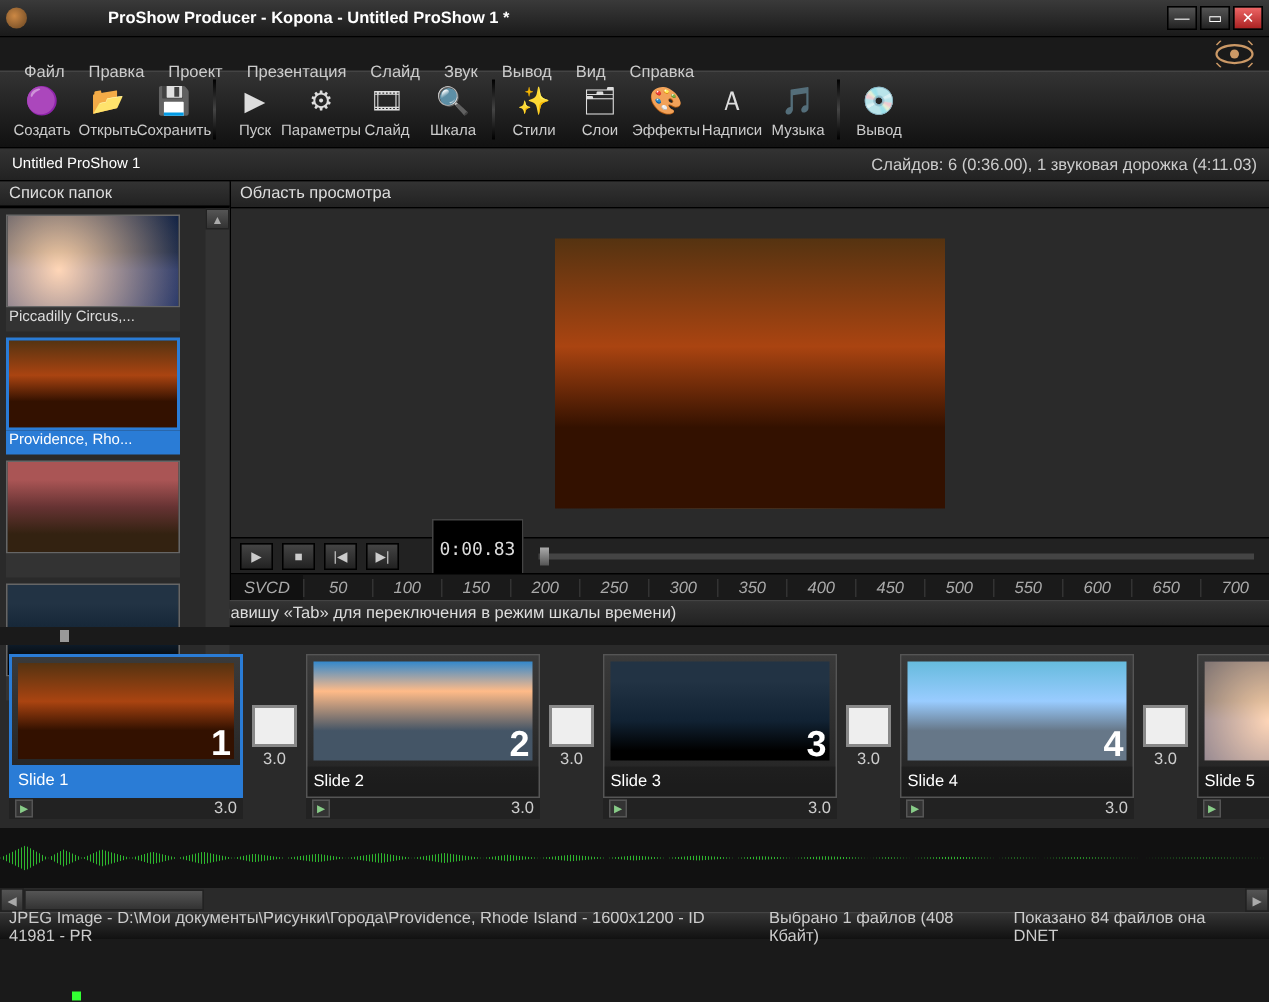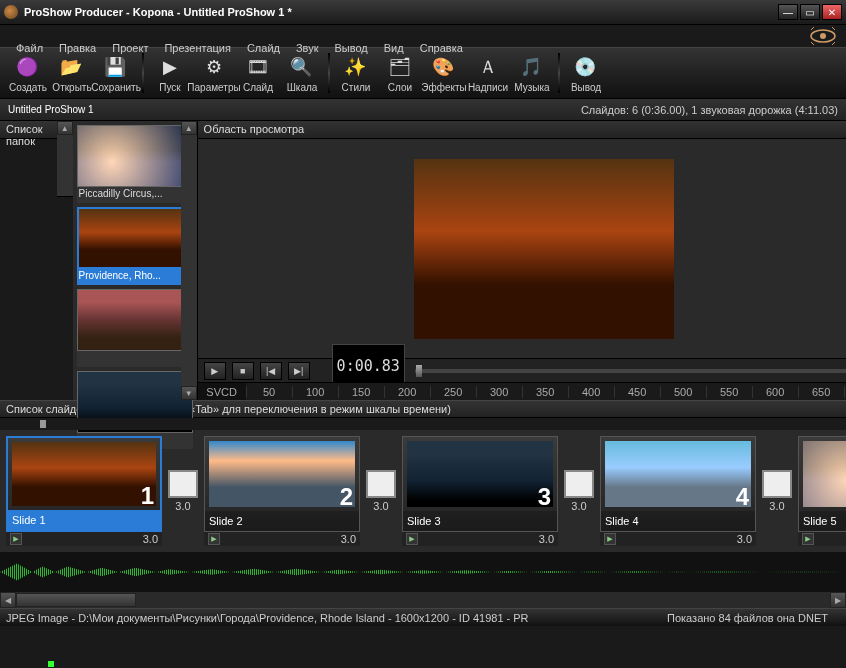--- a/index.html
+++ b/index.html
@@ -1,19 +1,19 @@
 <!DOCTYPE html>
 <html><head>
 <meta charset="utf-8">
 <style>
 * { margin: 0; padding: 0; box-sizing: border-box; font-family: Tahoma, Arial, sans-serif; font-size: 11px; user-select: none; }
 body { background: #1a1a1a; width: 846px; height: 668px; overflow: hidden; color: #ddd; }
 
 
-.titlebar { height: 22px; background: linear-gradient(#3a3a3a,#1a1a1a); display: flex; align-items: center; padding: 12px 4px; border-bottom: 1px solid #000; }
+.titlebar { height: 22px; background: linear-gradient(#3a3a3a,#1a1a1a); display: flex; align-items: center; padding: 12px 4px; border-bottom: 1px solid #000; gap: 48px; }
 .titlebar .icon { width: 14px; height: 14px; background: radial-gradient(circle at 40% 40%, #c84, #642); border-radius: 50%; margin-right: 6px; }
 .titlebar .title { flex: 1; color: #fff; font-weight: bold; }
 .win-btns { display: flex; gap: 2px; }
 .win-btn { width: 20px; height: 16px; background: linear-gradient(#555,#222); border: 1px solid #000; display: flex; align-items: center; justify-content: center; font-size: 10px; color: #fff; }
 .win-close { background: linear-gradient(#e66,#a22); }
 
 
 .menubar { height: 22px; display: flex; align-items: center; padding: 0 8px; background: #1a1a1a; }
 .menu-item { padding: 3px 8px; color: #ccc; cursor: default; margin-top: 24px; }
 .eye-icon { margin-left: auto; width: 30px; height: 18px; }
@@ -26,21 +26,21 @@
 .tool-btn .label { font-size: 10px; color: #ccc; text-align: center; }
 .tool-sep { width: 2px; height: 40px; background: linear-gradient(#000,#444,#000); margin: 0 4px; }
 
 
 .header-bar { height: 22px; background: linear-gradient(#333,#222); display: flex; align-items: center; padding: 0 8px; border-bottom: 1px solid #000; }
 .header-bar .left { color: #fff; font-size: 10px; }
 .header-bar .right { margin-left: auto; color: #ccc; }
 
 
 .main { display: flex; height: 279px; }
-.left-panel { width: 354px; display: flex; flex-direction: row; border-right: 1px solid #000; }
+.left-panel { width: 354px; display: flex; flex-direction: column; border-right: 1px solid #000; }
 .right-panel { flex: 1; display: flex; flex-direction: column; }
 
 .panel-title { height: 18px; background: linear-gradient(#333,#222); padding: 2px 6px; color: #ddd; font-size: 11px; border-bottom: 1px solid #000; }
 
 
 .tree { height: 76px; background: #2a2a2a; overflow: hidden; position: relative; border-bottom: 1px solid #000; }
 .tree-scroll { position: absolute; right: 0; top: 0; width: 16px; bottom: 0; background: #333; display: flex; flex-direction: column; }
 .scroll-btn { height: 14px; background: linear-gradient(#555,#333); border: 1px solid #222; display:flex;align-items:center;justify-content:center;font-size:8px;color:#aaa; }
 .tree-row { display: flex; align-items: center; height: 18px; padding-left: 8px; color: #ddd; }
 .tree-indent1 { padding-left: 24px; }
@@ -61,26 +61,26 @@
 .img-city5 { background: linear-gradient(#38c 0%,#fb8 30%,#456 70%); }
 .img-city6 { background: linear-gradient(#6bd 0%,#9cf 40%,#678 70%); }
 
 
 .preview-area { flex: 1; background: #2a2a2a; display: flex; align-items: center; justify-content: center; }
 .preview-img { width: 260px; height: 180px; }
 
 
 .playback { height: 24px; background: #222; display: flex; align-items: center; padding: 0 6px; gap: 6px; border-top: 1px solid #000; }
 .play-btn { width: 22px; height: 18px; background: linear-gradient(#444,#222); border: 1px solid #000; display:flex;align-items:center;justify-content:center;color:#ccc;font-size:9px; }
-.time-box { background: #000; border: 1px solid #444; padding: 12px 4px; font-size: 15px; font-family: monospace; }
+.time-box { background: #000; border: 1px solid #444; padding: 12px 4px; font-size: 12px; font-family: monospace; }
 .slider { flex: 1; height: 4px; background: #444; position: relative; margin: 0 4px; }
 .slider-knob { position: absolute; left: 1px; top: -4px; width: 6px; height: 12px; background: linear-gradient(#aaa,#555); }
 
 
-.ruler-row { height: 18px; background: #1a1a1a; display: flex; align-items: center; font-size: 9px; color: #aaa; border-top: 1px solid #000; }
+.ruler-row { height: 18px; background: #1a1a1a; display: flex; align-items: center; font-size: 9px; color: #aaa; border-top: 1px solid #000; font-style: italic; }
 .ruler-label { width: 48px; text-align: center; background:#111; height:100%; display:flex; align-items:center; justify-content:center; position:relative; }
 .ruler-green { position:absolute; bottom:1px; left:48px; width:6px; height:6px; background:#3f3; }
 .ruler { flex: 1; display: flex; }
 .ruler-tick { width: 46px; text-align: center; border-left: 1px solid #333; }
 
 
 .slide-header { height: 18px; background: linear-gradient(#333,#222); padding: 2px 6px; color: #ddd; border-top:1px solid #444; border-bottom:1px solid #000; }
 .slide-marker-row { height: 12px; background:#1a1a1a; position:relative; }
 .slide-marker { position:absolute; left:40px; top:2px; width:6px; height:8px; background:#999; }
 
@@ -389,14 +389,15 @@
 <div class="hscroll">
   <div class="scroll-btn">◀</div>
   <div class="hscroll-track">
       <div class="hscroll-thumb"></div>
     </div>
   <div class="scroll-btn">▶</div>
 </div>
 
 <div class="statusbar">
   <div class="sect">JPEG Image - D:\Мои документы\Рисунки\Города\Providence, Rhode Island - 1600x1200 - ID 41981 - PR</div>
+  <div class="sect">Выбрано 1 файлов (408 Кбайт)</div>
   <div class="sect r">Показано 84 файлов она DNET</div>
 </div>
 
 </body></html>

